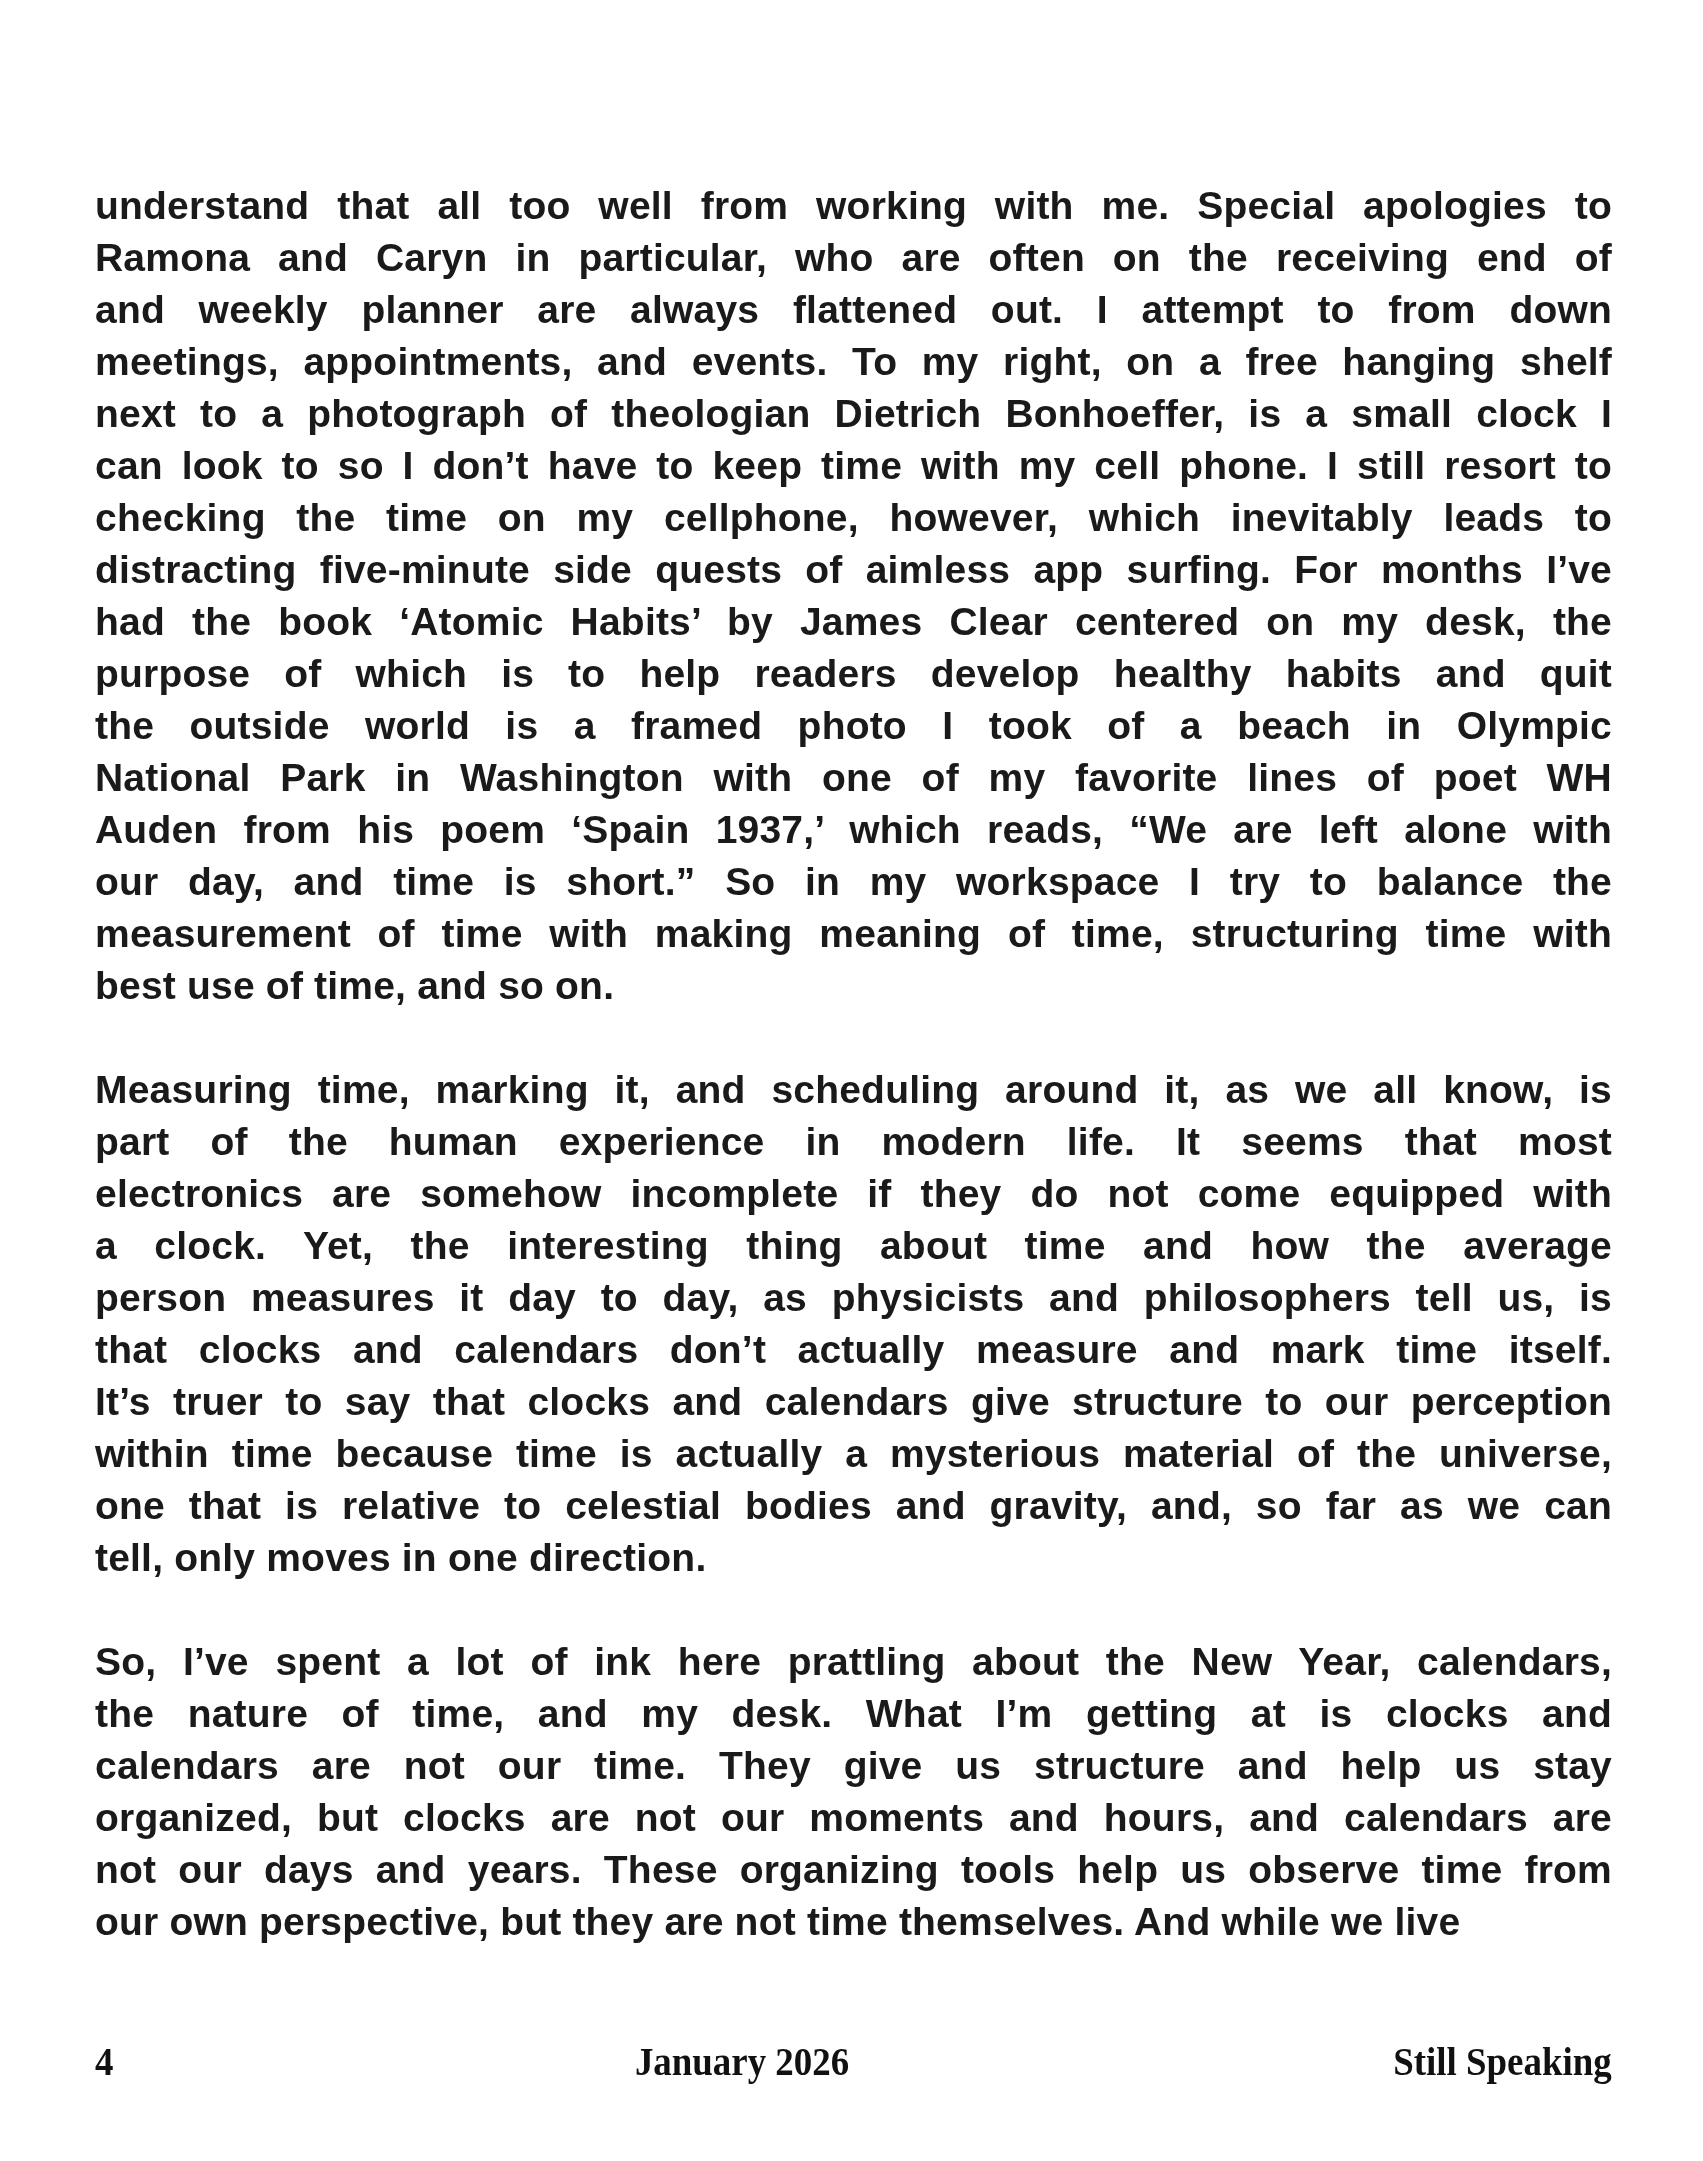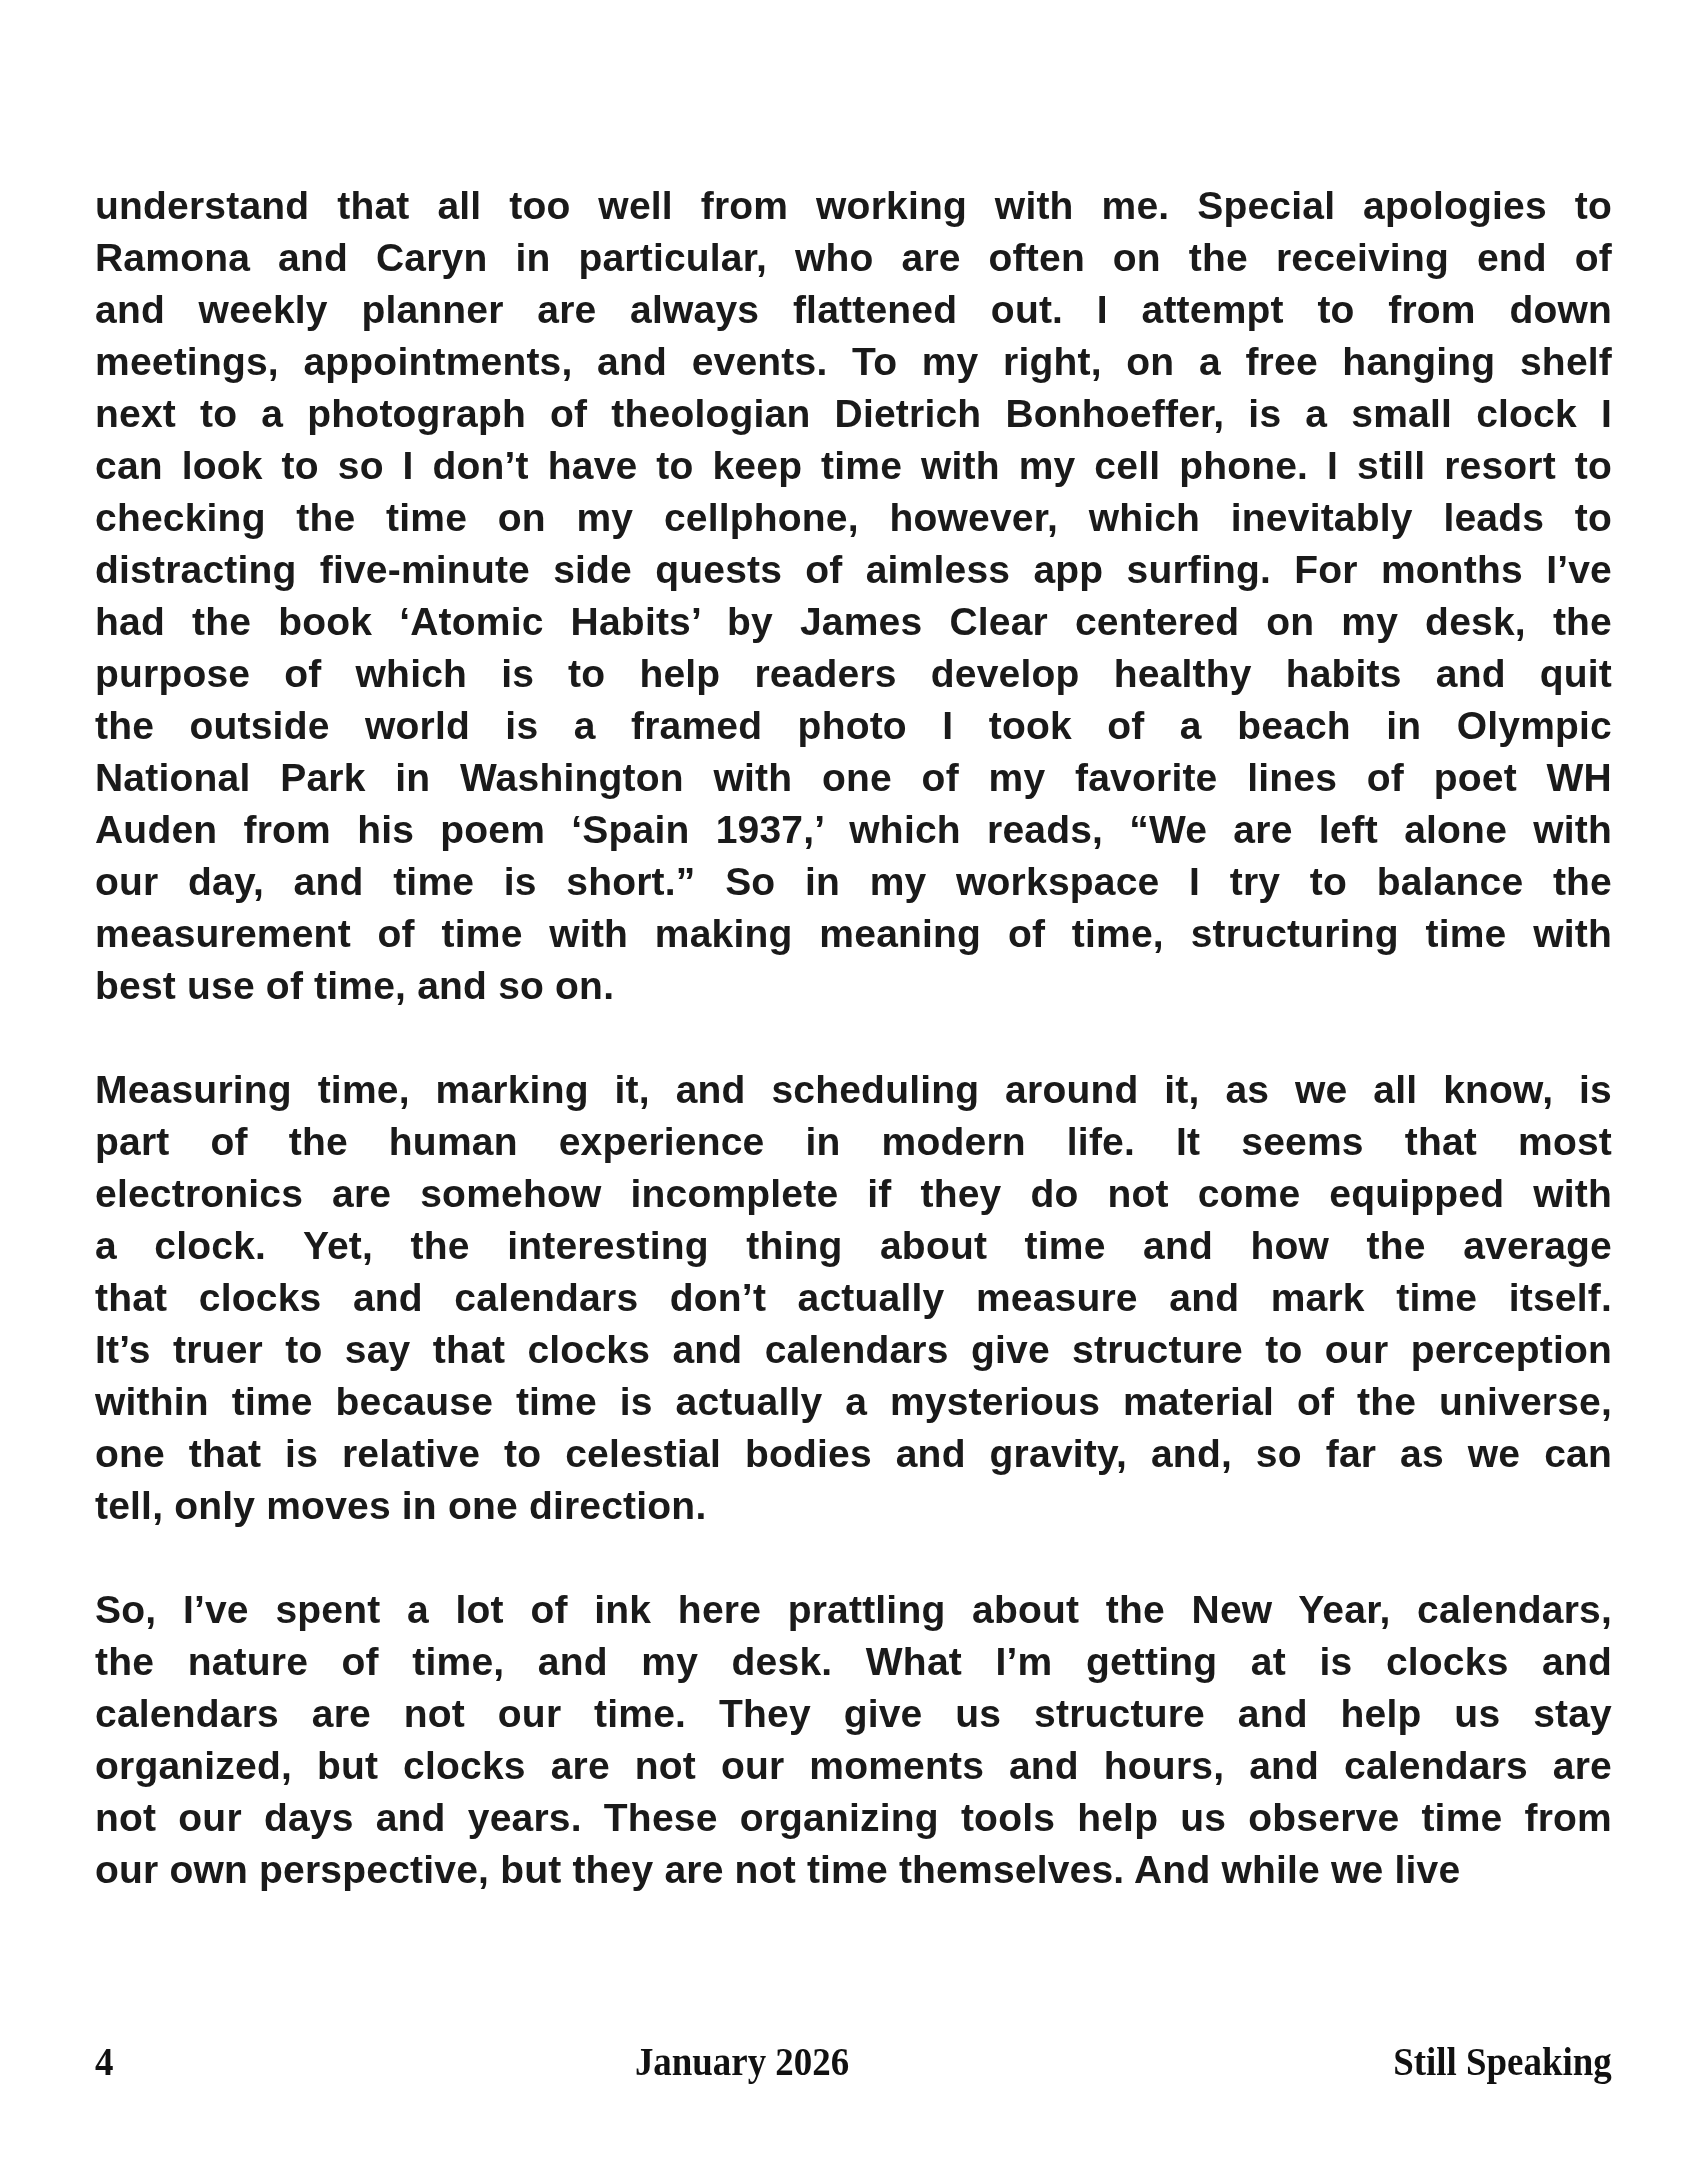--- a/index.html
+++ b/index.html
@@ -82,20 +82,21 @@
         <div class="line">Auden from his poem ‘Spain 1937,’ which reads, “We are left alone with</div>
         <div class="line">our day, and time is short.” So in my workspace I try to balance the</div>
         <div class="line">measurement of time with making meaning of time, structuring time with</div>
         <div class="line last">best use of time, and so on.</div>
       </div>
       <div class="paragraph">
         <div class="line">Measuring time, marking it, and scheduling around it, as we all know, is</div>
         <div class="line">part of the human experience in modern life. It seems that most</div>
         <div class="line">electronics are somehow incomplete if they do not come equipped with</div>
         <div class="line">a clock. Yet, the interesting thing about time and how the average</div>
+        <div class="line">person measures it day to day, as physicists and philosophers tell us, is</div>
         <div class="line">that clocks and calendars don’t actually measure and mark time itself.</div>
         <div class="line">It’s truer to say that clocks and calendars give structure to our perception</div>
         <div class="line">within time because time is actually a mysterious material of the universe,</div>
         <div class="line">one that is relative to celestial bodies and gravity, and, so far as we can</div>
         <div class="line last">tell, only moves in one direction.</div>
       </div>
       <div class="paragraph">
         <div class="line">So, I’ve spent a lot of ink here prattling about the New Year, calendars,</div>
         <div class="line">the nature of time, and my desk. What I’m getting at is clocks and</div>
         <div class="line">calendars are not our time. They give us structure and help us stay</div>

